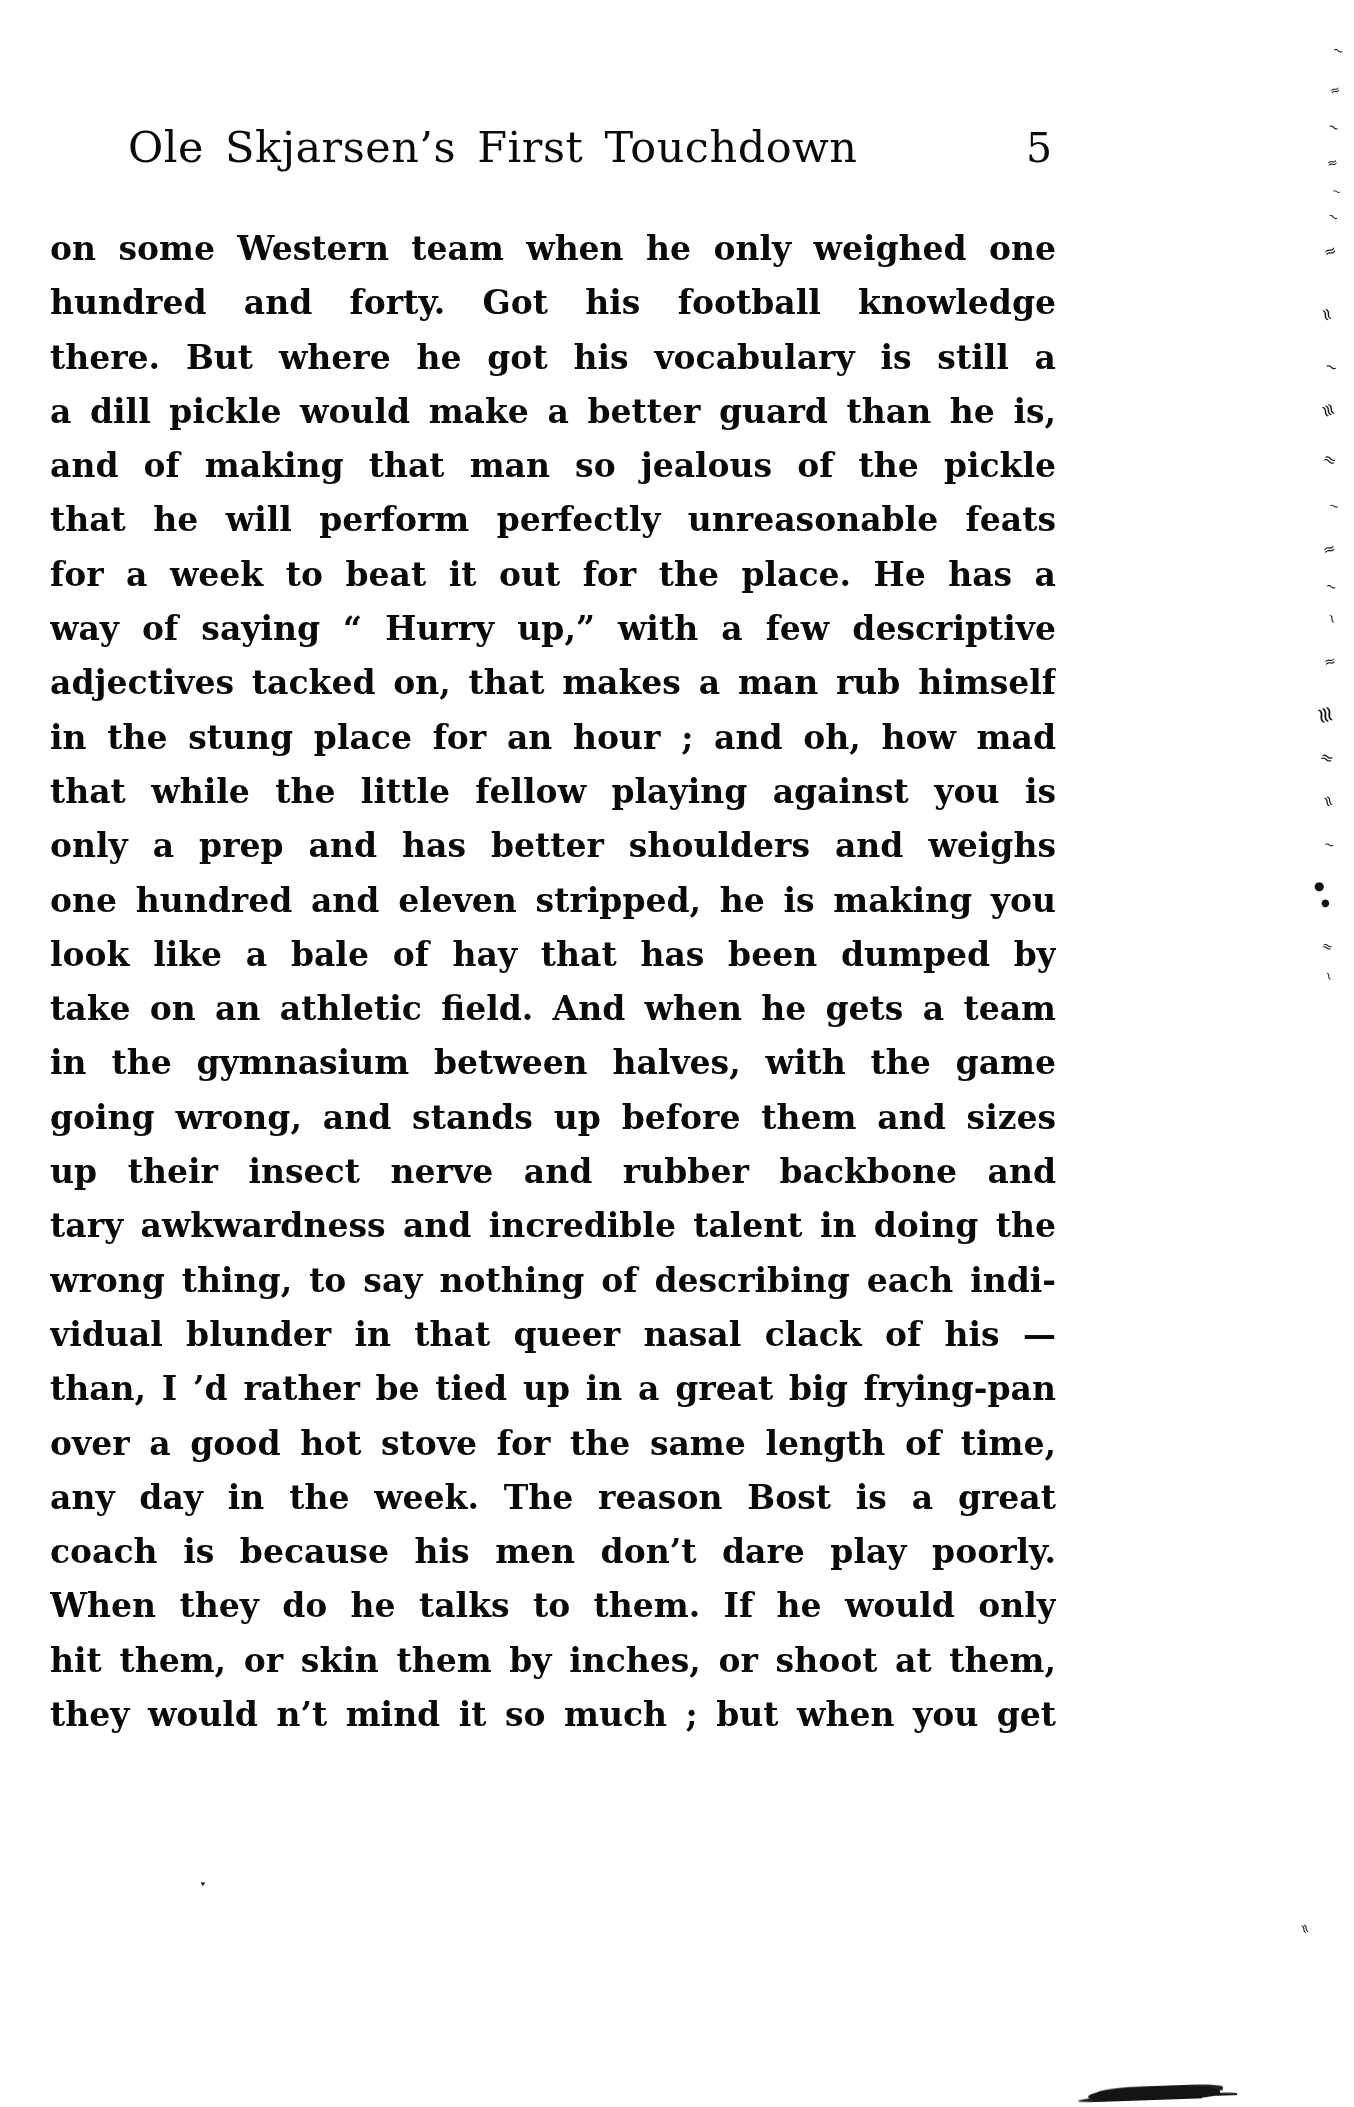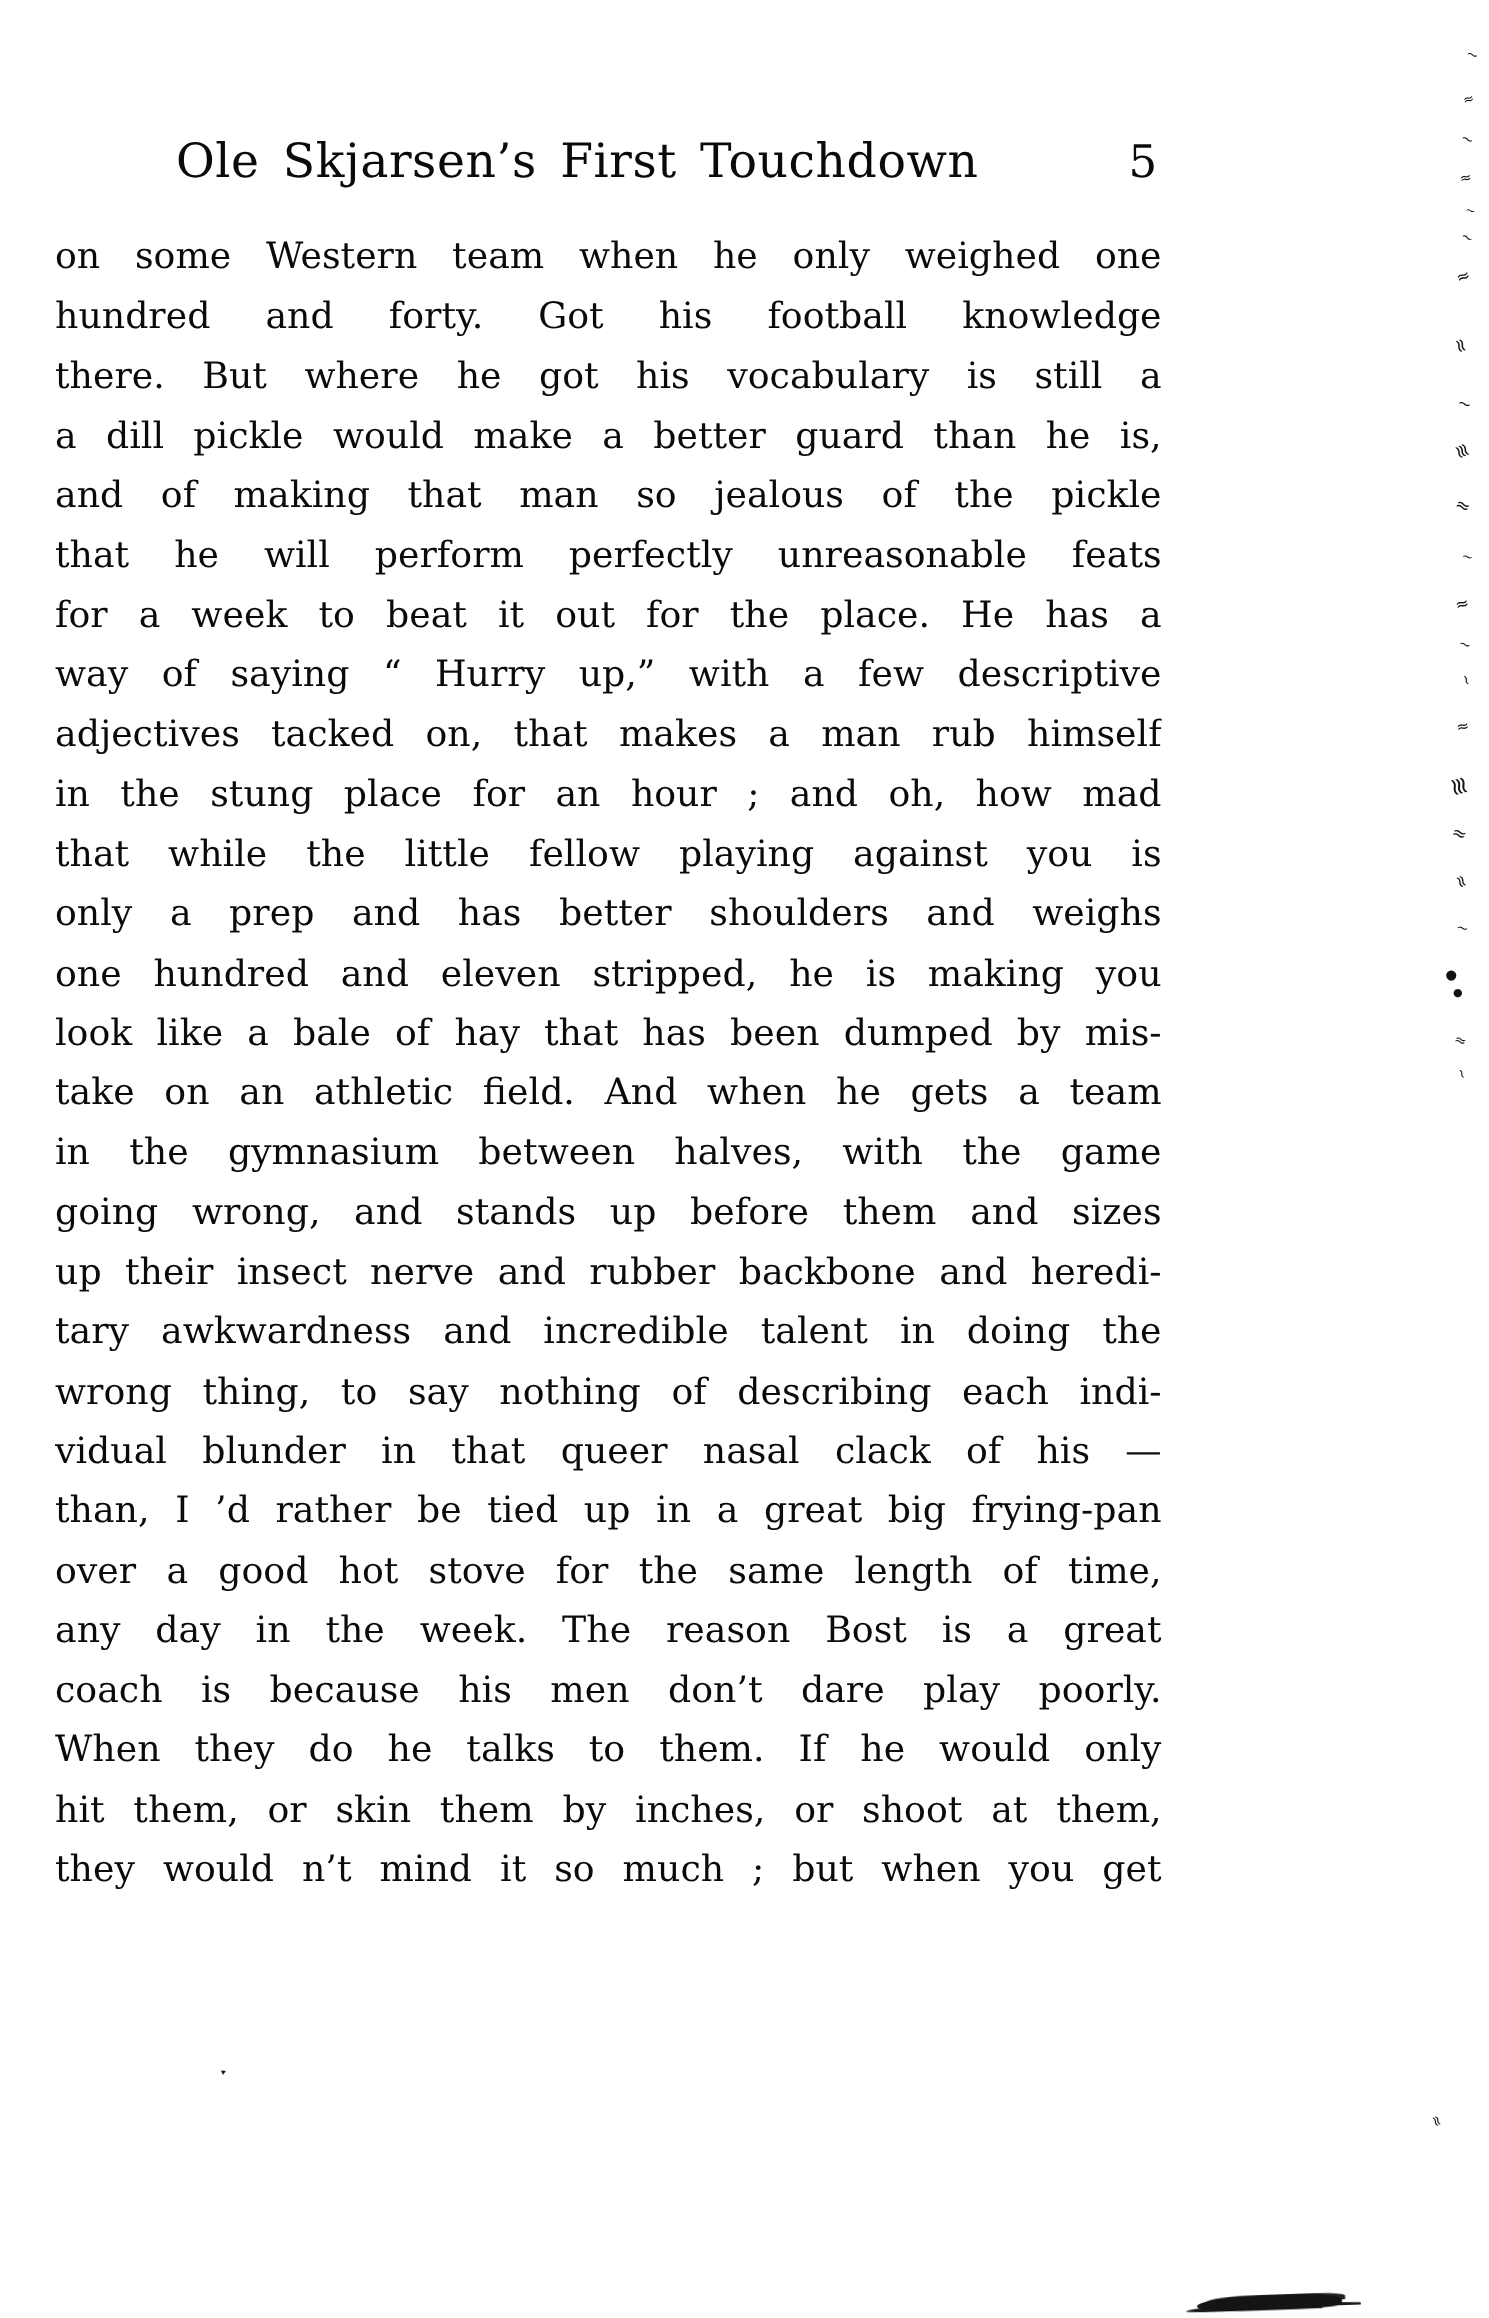--- a/index.html
+++ b/index.html
@@ -18,36 +18,37 @@
   .running-head {
     position: absolute;
     left: 50px; top: 122px;
     width: 1006px;
     display: flex;
     align-items: baseline;
     font-size: 43px;
     color: #0a0a0a;
   }
   .chapter-title {
-    margin-left: 110px;
+    margin-left: 78px;
     letter-spacing: 0.5px;
     word-spacing: 7px;
     white-space: nowrap;
   }
   .page-number {
     margin-left: auto;
     margin-right: 4px;
     font-size: 41px;
   }
   .body-text {
     position: absolute;
-    left: 50px; top: 206px;
+    left: 50px; top: 222px;
     width: 1006px;
     font-size: 33px;
     color: #0a0a0a;
+    font-weight: bold;
   }
   .text-line {
     height: 54.3px;
     line-height: 54.3px;
     text-align: justify;
     text-align-last: justify;
     word-spacing: 3px;
     overflow: hidden;
   }
   .marginalia {

